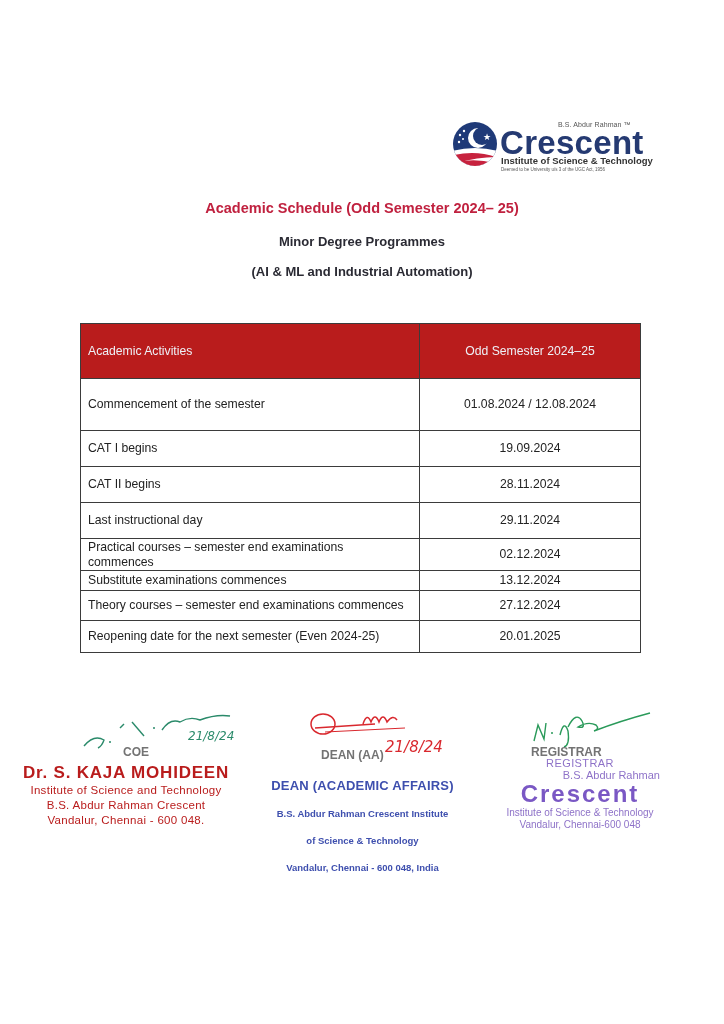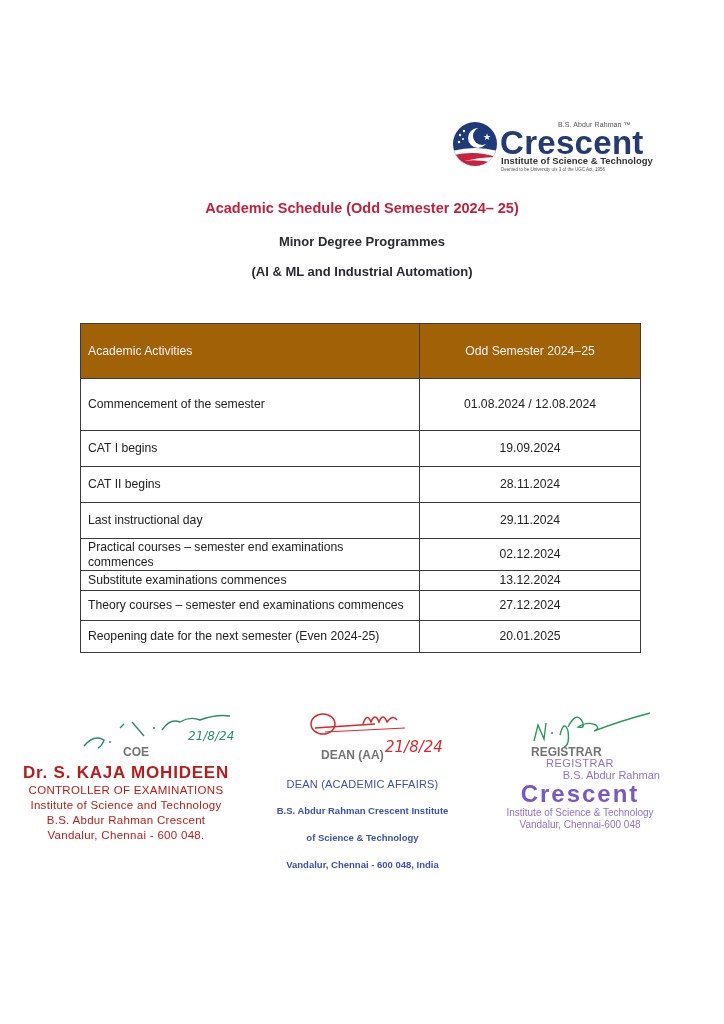--- a/index.html
+++ b/index.html
@@ -18,34 +18,34 @@
   .title { position: absolute; left: 0; width: 724px; text-align: center; top: 200px; font-size: 14.5px; font-weight: bold; color: #c0213f; }
   .subtitle1 { position: absolute; left: 0; width: 724px; text-align: center; top: 234px; font-size: 13px; font-weight: bold; color: #2a2a33; }
   .subtitle2 { position: absolute; left: 0; width: 724px; text-align: center; top: 264px; font-size: 13px; font-weight: bold; color: #2a2a33; }
 
   
   table.schedule {
     position: absolute; left: 80px; top: 323px; width: 561px;
     border-collapse: collapse; font-size: 12.2px; color: #222;
   }
   table.schedule th, table.schedule td { border: 1.3px solid #3b3b3b; padding: 0 7px; }
-  table.schedule th { background: #a16207; color: #eef1f7; font-weight: normal; height: 54px; text-align: left; }
+  table.schedule th { background: #b91c1c; color: #eef1f7; font-weight: normal; height: 54px; text-align: left; }
   table.schedule th.col2 { text-align: center; }
   table.schedule td.c2 { text-align: center; width: 206px; }
   table.schedule td { line-height: 1.15; }
 
   
   .sig { position: absolute; }
   .sig-label { position: absolute; font-weight: bold; font-size: 12px; color: #737373; }
   .stamp { position: absolute; text-align: center; }
   .coe-stamp { left: 20px; top: 763px; width: 212px; color: #b91c1c; }
   .coe-stamp .big { font-size: 17px; font-weight: bold; letter-spacing: 0.8px; }
   .coe-stamp .l { font-size: 11.5px; line-height: 15px; letter-spacing: 0.3px; }
   .dean-stamp { left: 270px; top: 778px; width: 185px; color: #3e4fae; }
-  .dean-stamp .big { font-size: 11px; font-weight: normal; letter-spacing: 0.2px; margin-bottom: 2px; }
+  .dean-stamp .big { font-size: 13px; font-weight: bold; letter-spacing: 0.2px; margin-bottom: 2px; }
   .dean-stamp .l { font-size: 9.5px; line-height: 13px; font-weight: bold; margin-top: 14px; }
   .reg-stamp { left: 490px; top: 757px; width: 180px; color: #8e72c8; }
   .reg-stamp .r1 { font-size: 11px; letter-spacing: 0.4px; }
   .reg-stamp .r2 { font-size: 11px; text-align: right; padding-right: 10px; }
   .reg-stamp .big { font-size: 24px; font-weight: bold; letter-spacing: 2px; line-height: 26px; color: #7a58c4; }
   .reg-stamp .l { font-size: 10px; line-height: 12px; }
 </style>
 </head>
 <body>
 
@@ -128,21 +128,20 @@
     <circle cx="30" cy="30" r="1" fill="#2a8a6a"></circle>
     <path d="M40 16 L44 12" stroke="#2a8a6a" stroke-width="1.4"></path>
     <path d="M52 10 L64 24" stroke="#2a8a6a" stroke-width="1.4"></path>
     <circle cx="74" cy="16" r="1" fill="#2a8a6a"></circle>
     <path d="M82 18 Q 90 6 100 10 Q 110 4 120 8 Q 136 2 150 4" stroke="#2a8a6a" stroke-width="1.4" fill="none"></path>
     <text x="108" y="28" font-size="12" fill="#2a8a6a" font-family="DejaVu Sans, sans-serif" font-style="italic">21/8/24</text>
   </svg>
   <div class="sig-label" style="left:123px; top:745px;">COE</div>
   <div class="stamp coe-stamp">
     <div class="big">Dr. S. KAJA MOHIDEEN</div>
-    <div class="l">CONTROLLER OF EXAMINATIONS</div>
     <div class="l">Institute of Science and Technology</div>
     <div class="l">B.S. Abdur Rahman Crescent</div>
     <div class="l">Vandalur, Chennai - 600 048.</div>
   </div>
 
   <svg class="sig" style="left:305px; top:710px;" width="160" height="60" viewBox="0 0 160 60">
     <ellipse cx="18" cy="14" rx="12" ry="10" stroke="#d9282e" stroke-width="1.5" fill="none"></ellipse>
     <path d="M10 18 L70 14" stroke="#d9282e" stroke-width="1.5"></path>
     <path d="M58 14 Q 62 2 66 12 Q 70 2 74 12 Q 78 2 82 12 Q 88 4 92 10" stroke="#d9282e" stroke-width="1.5" fill="none"></path>
     <path d="M20 22 L100 18" stroke="#d9282e" stroke-width="1.2"></path>

